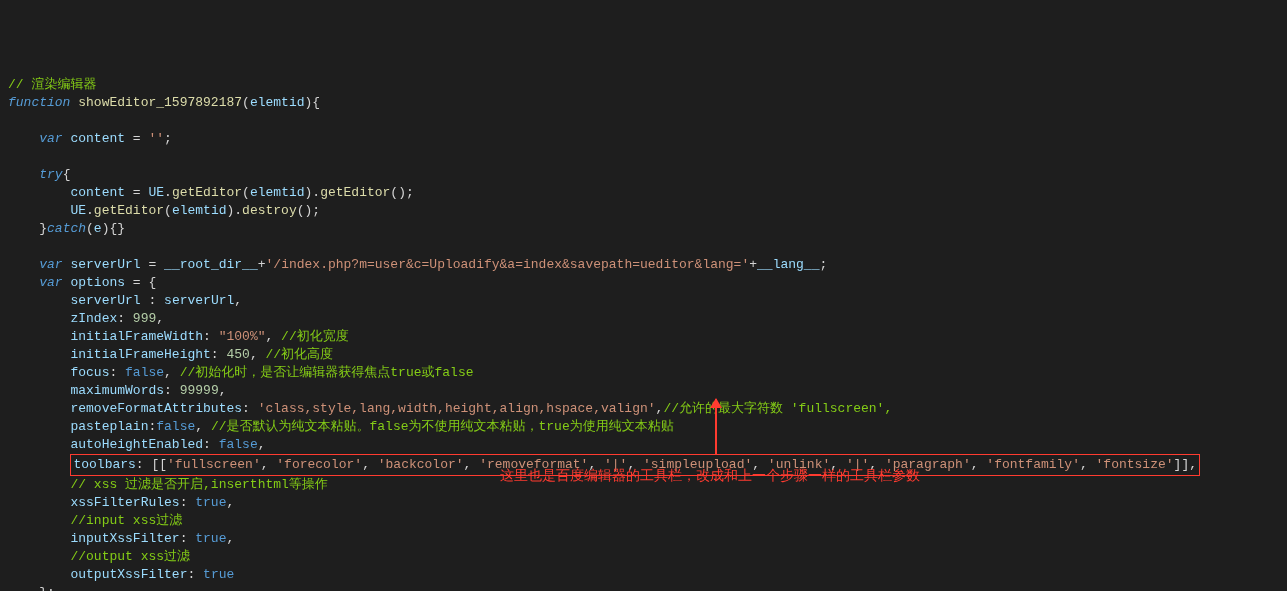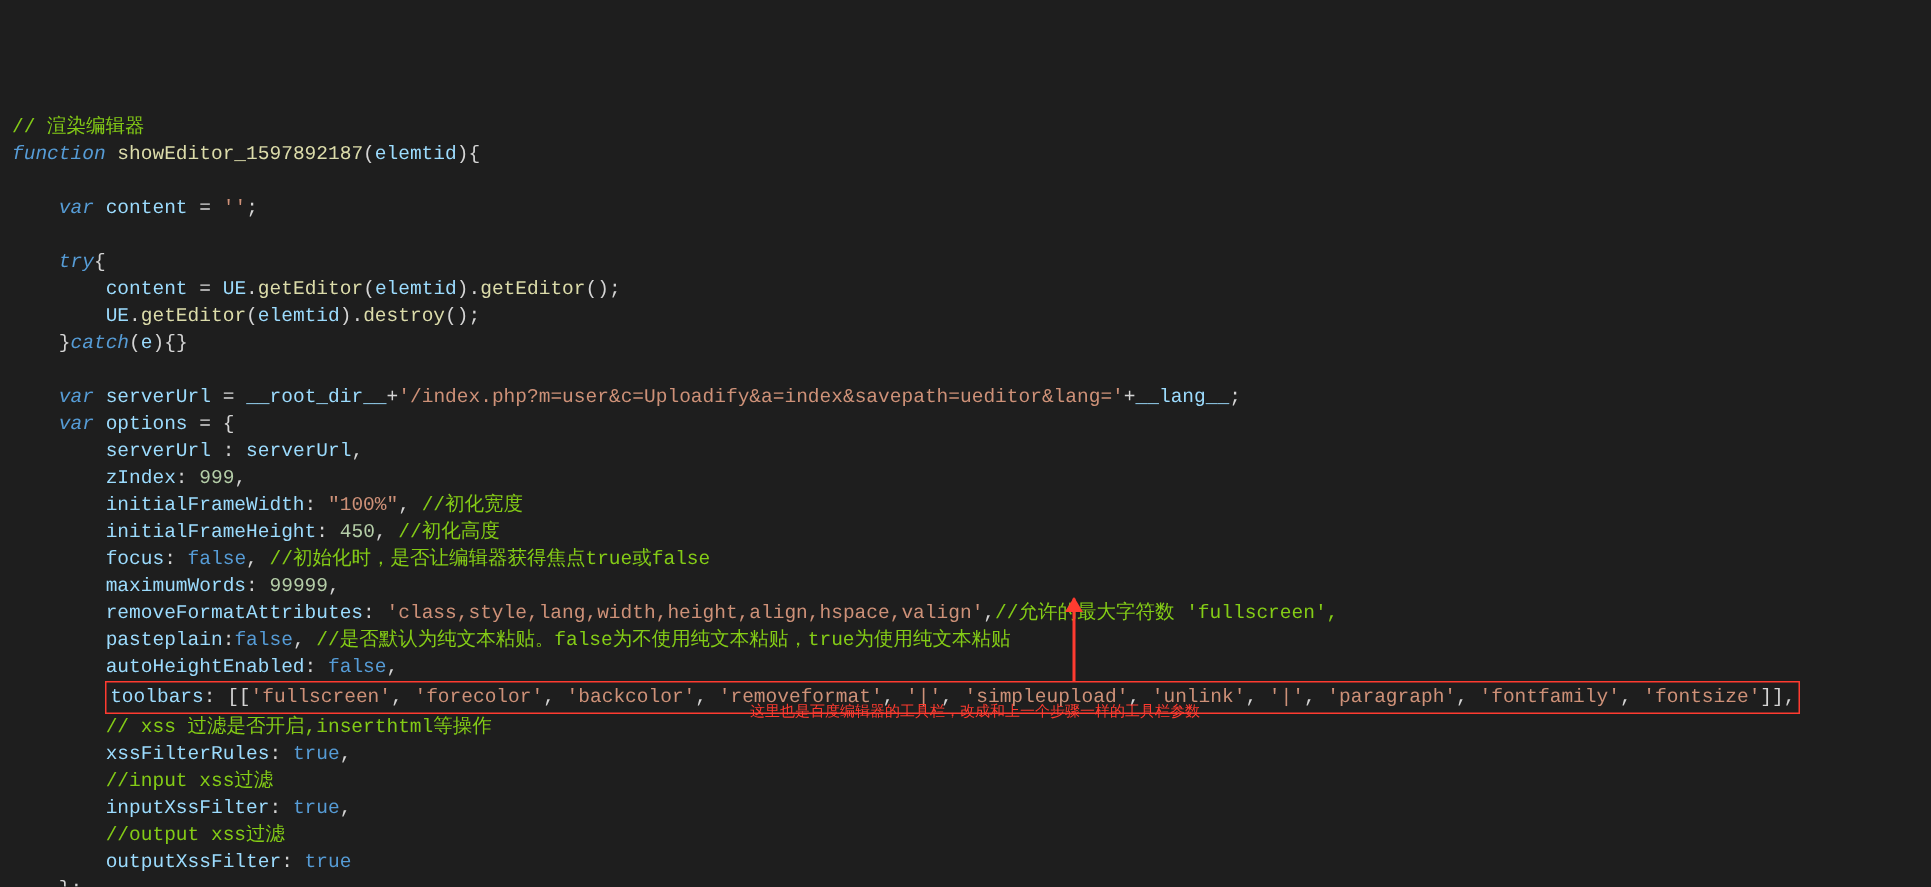--- a/index.html
+++ b/index.html
@@ -45,21 +45,21 @@
   border-left: 6px solid transparent;
   border-right: 6px solid transparent;
   border-bottom: 10px solid #ff3b30;
 }
 .annotation {
   position: absolute;
   left: 500px;
   top: 466px;
   color: #ff3b30;
   font-family: 'Microsoft YaHei', sans-serif;
-  font-size: 10px;
+  font-size: 14px;
   white-space: nowrap;
 }
 </style>
 </head>
 <body>
 
 
 
 <div><span class="c-comment">// 渲染编辑器</span>
 <span class="c-keyword">function</span> <span class="c-funcname">showEditor_1597892187</span><span class="c-punct">(</span><span class="c-ident">elemtid</span><span class="c-punct">){</span>

